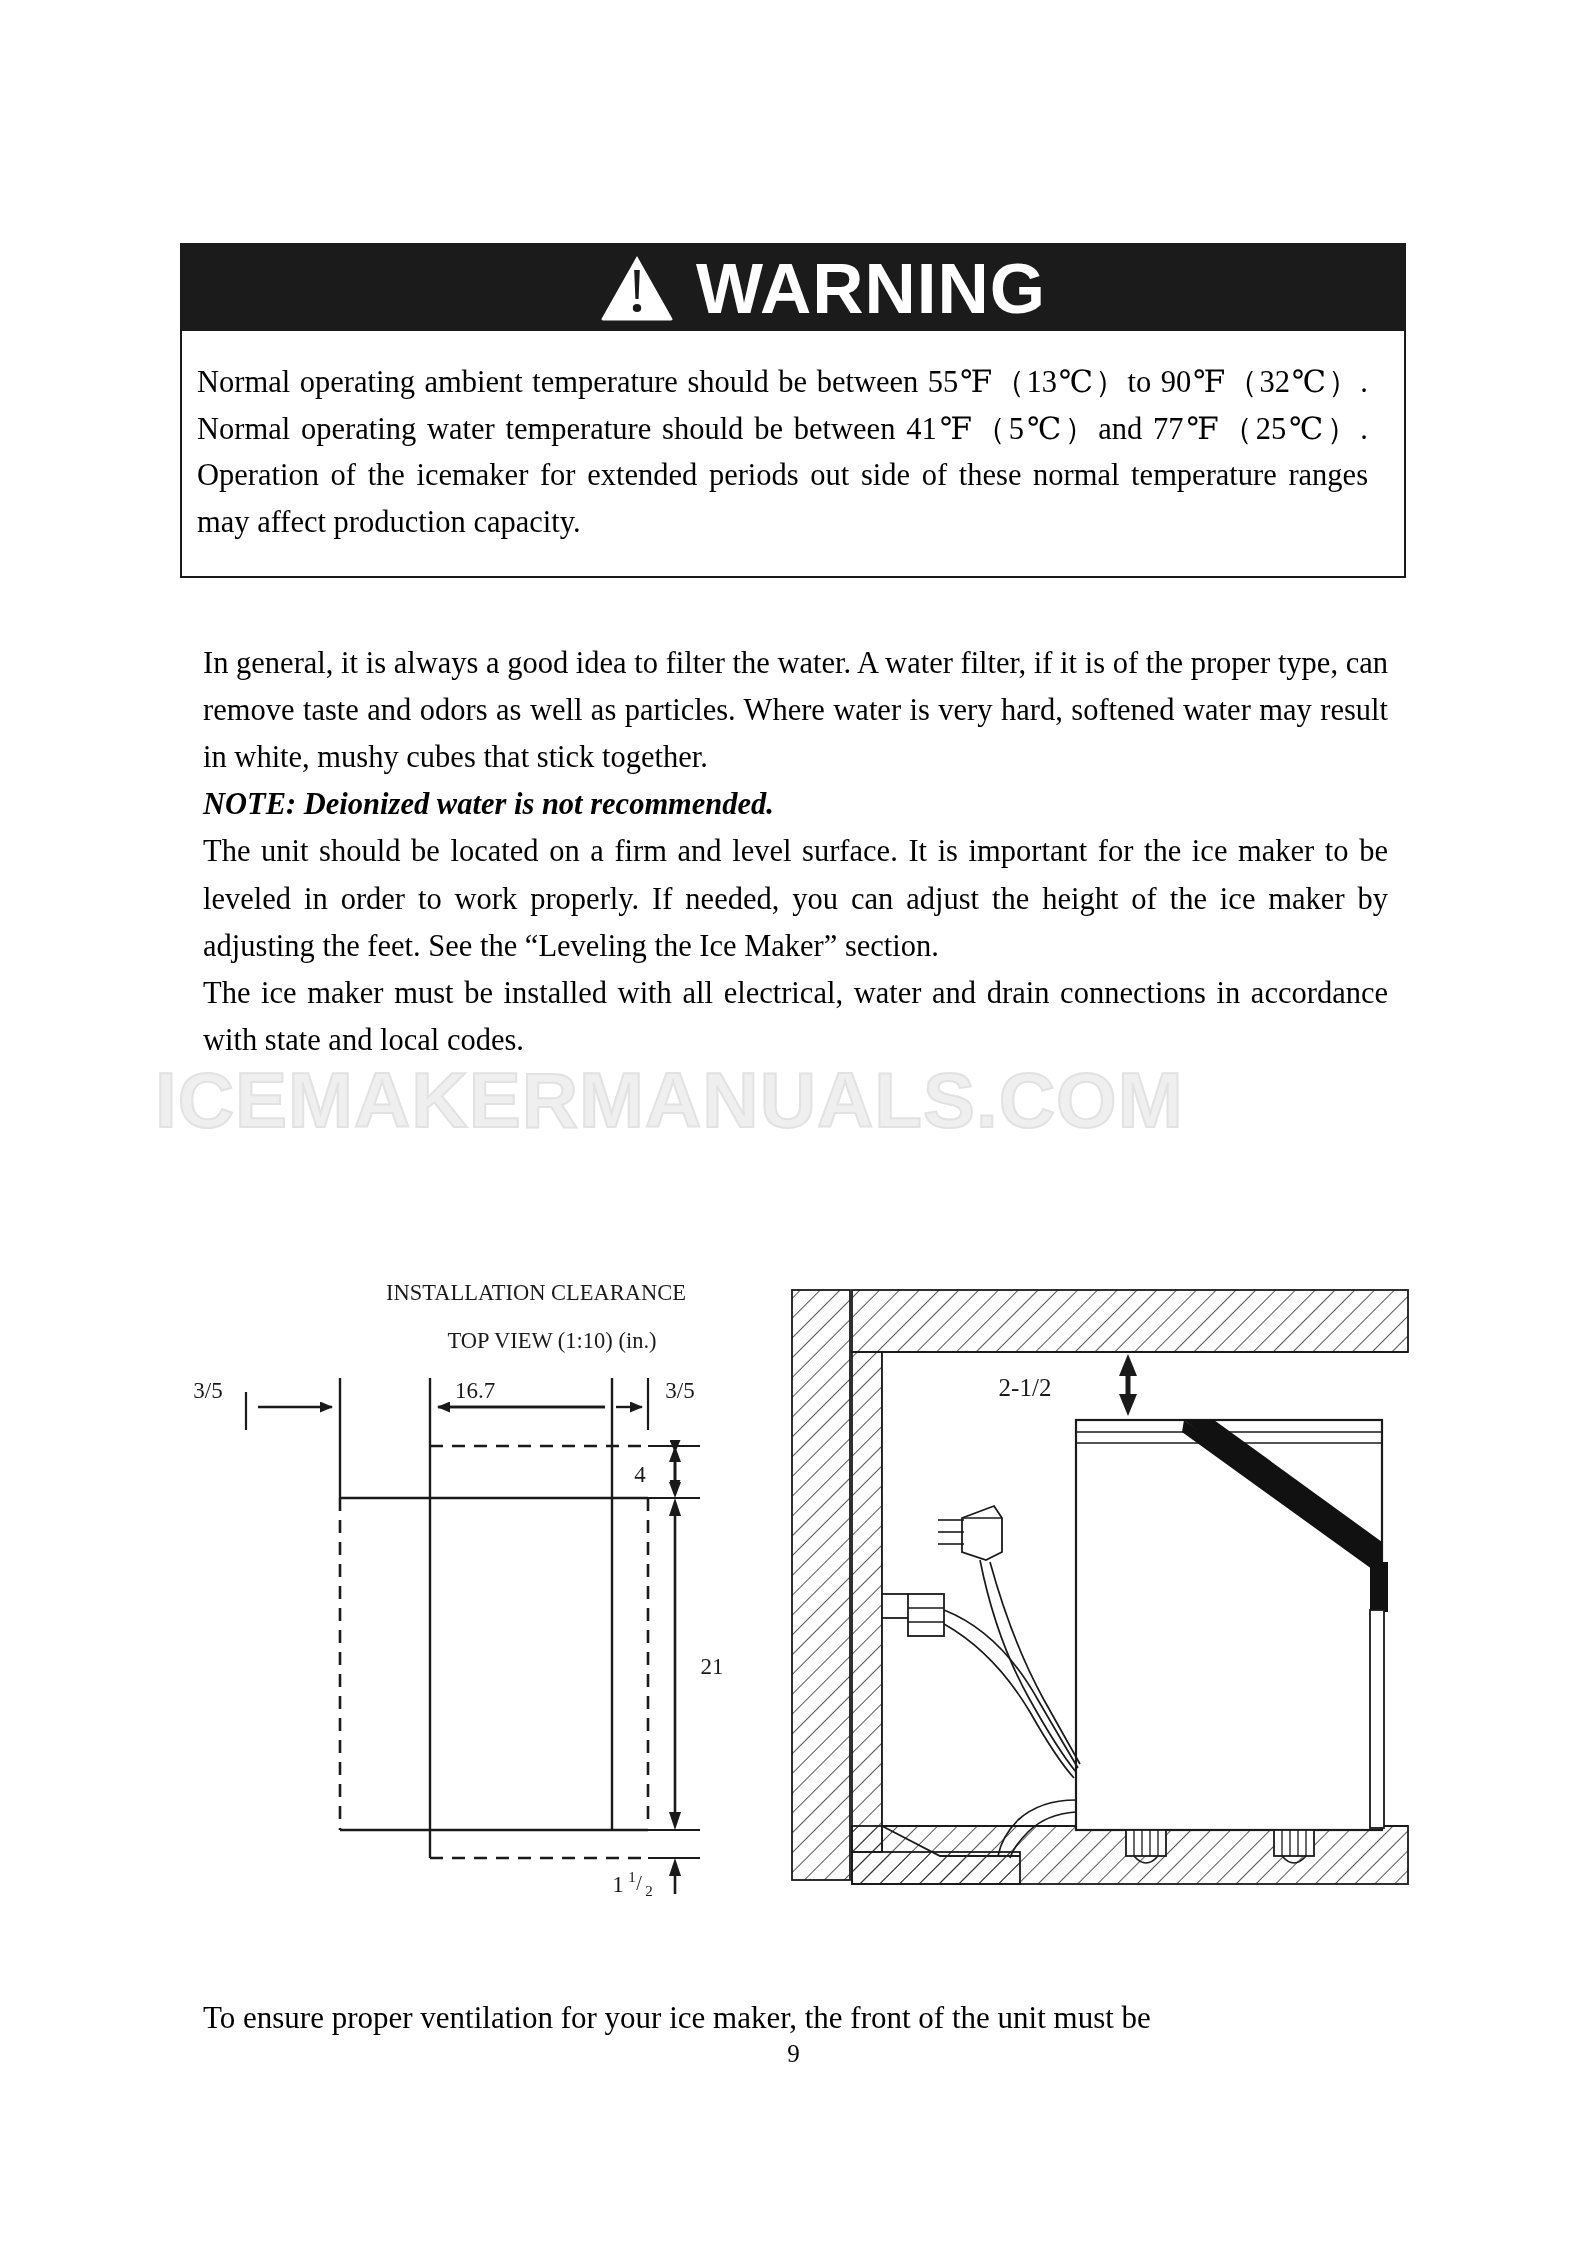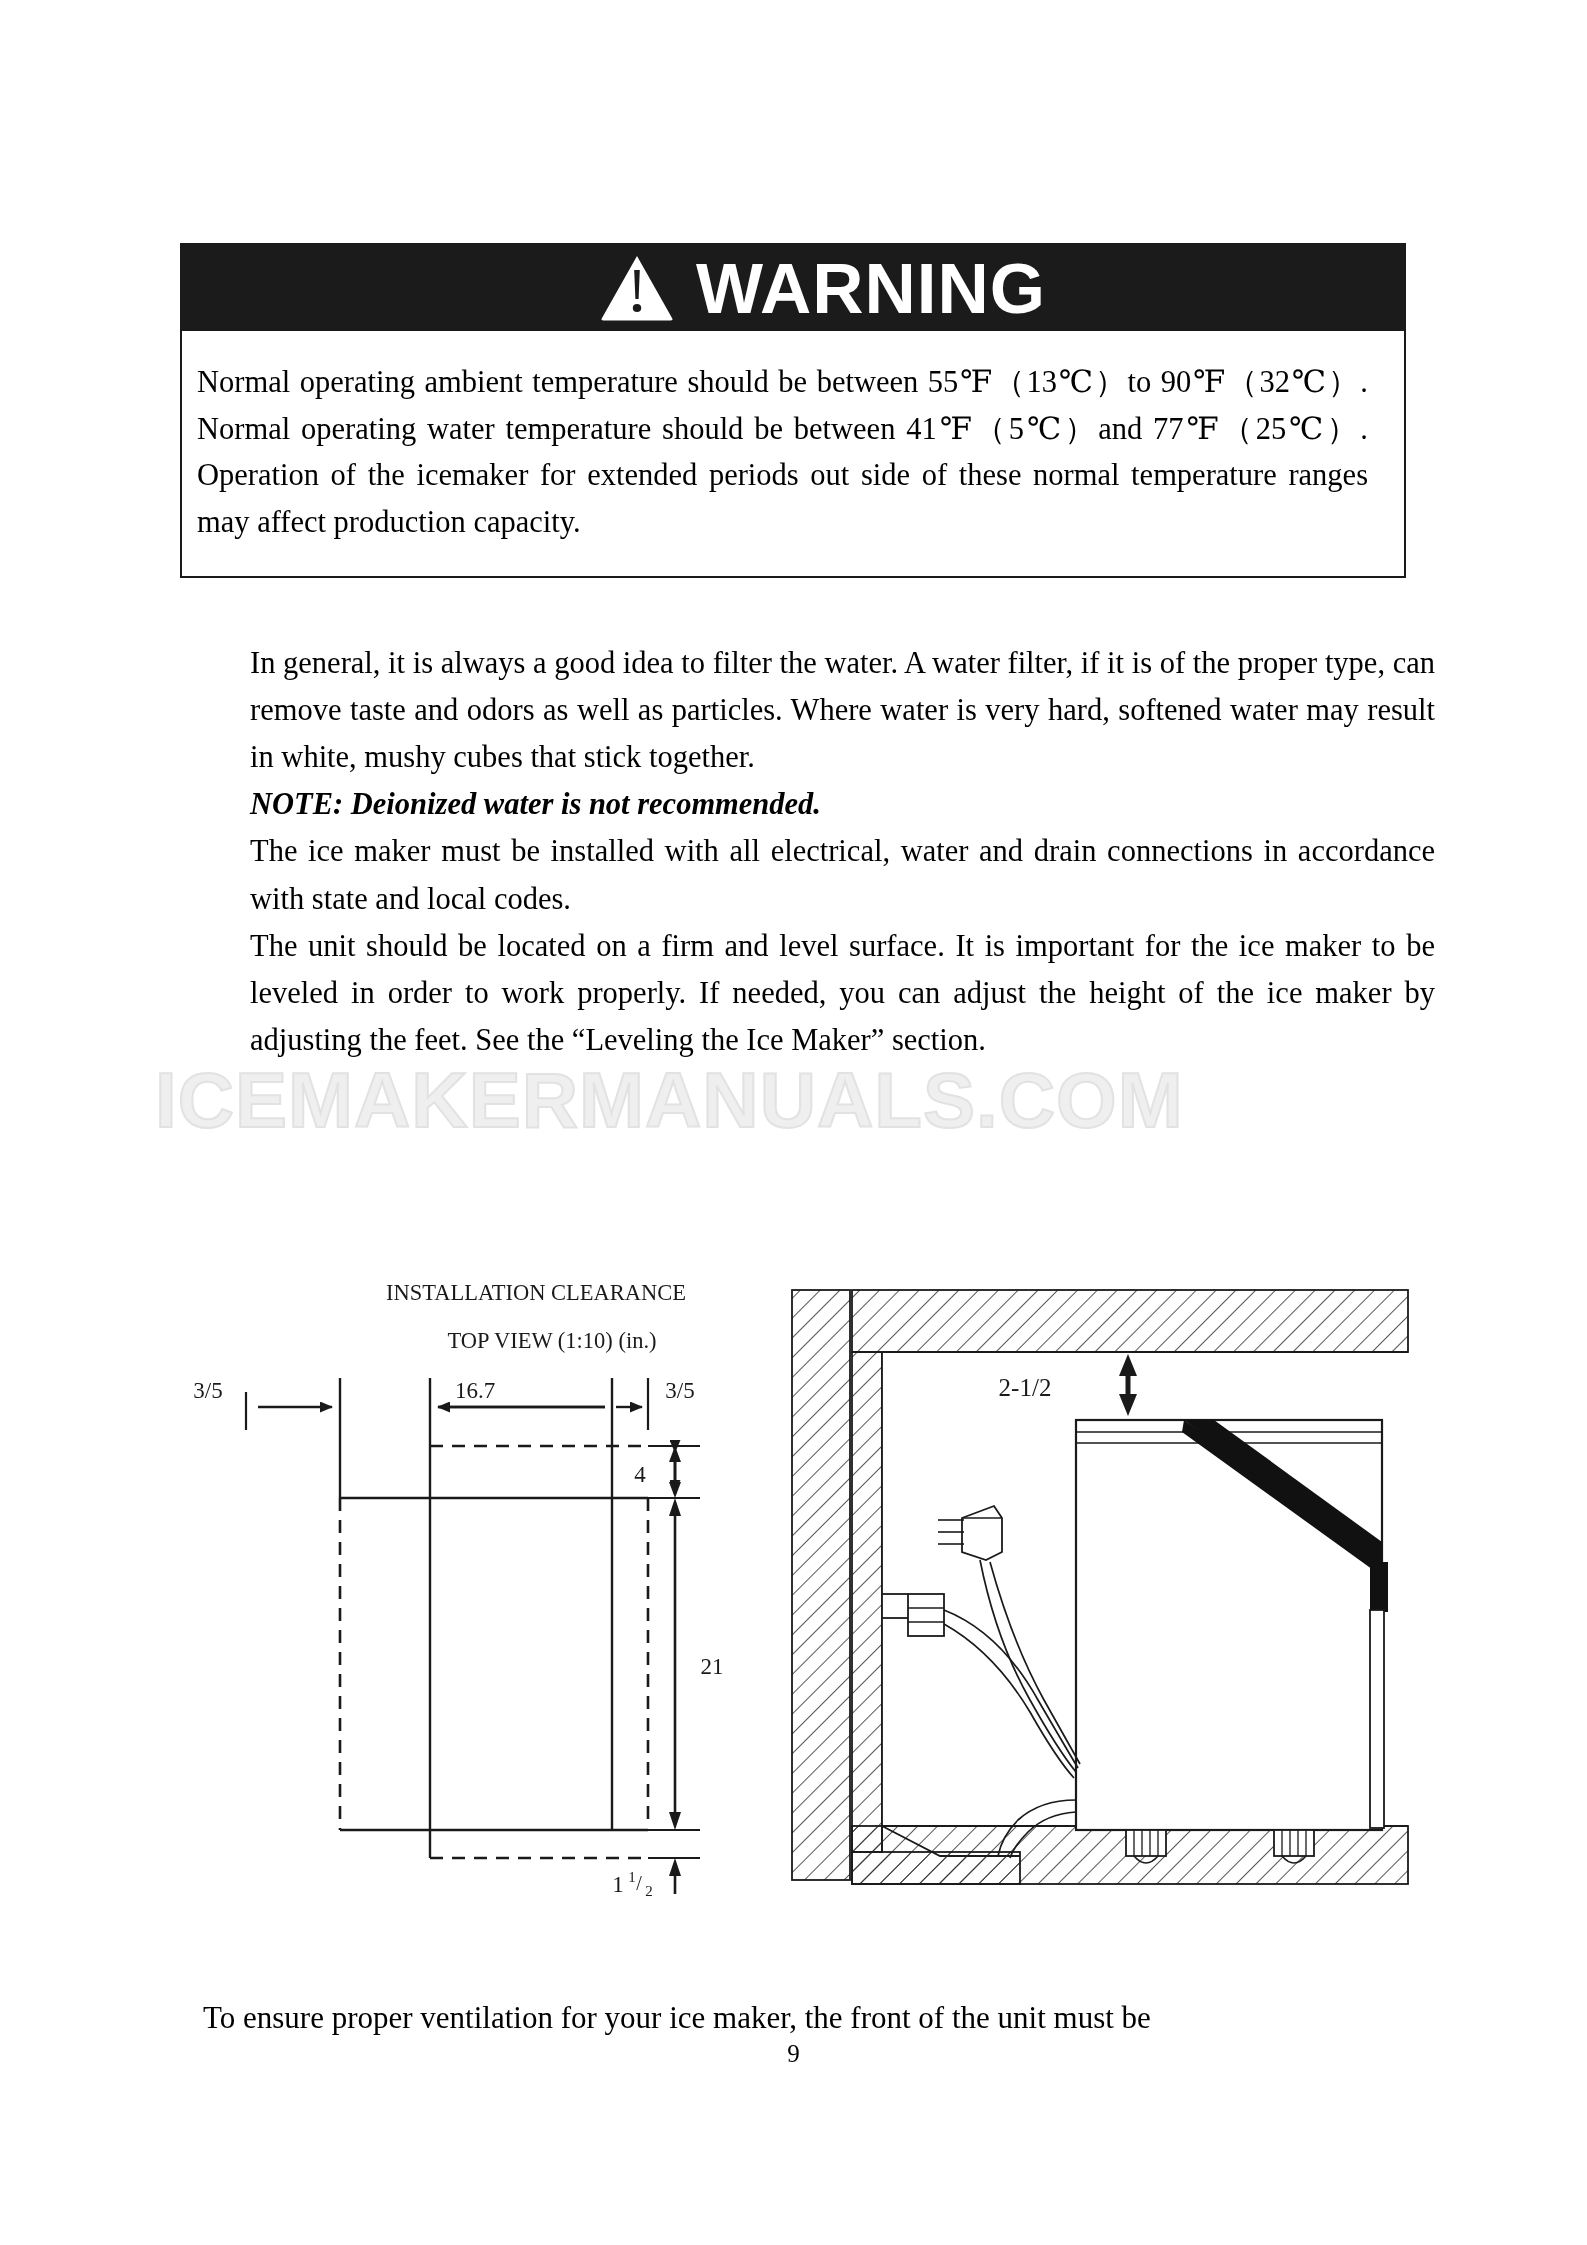--- a/index.html
+++ b/index.html
@@ -71,21 +71,20 @@
   .warning-body p { margin: 0; }
 
   
   .body-text {
     position: absolute;
     left: 203px;
     top: 640px;
     width: 1185px;
     font-size: 30.5px;
     line-height: 1.545;
-    margin-left: 47px;
   }
   .body-text p {
     margin: 0;
     text-align: justify;
     text-justify: inter-word;
   }
   .body-text p.last-left { text-align: left; }
   .note-line {
     font-weight: bold;
     font-style: italic;
@@ -166,22 +165,22 @@
       </div>
     </div>
     <div class="warning-body">
       <p>Normal operating ambient temperature should be between 55℉（13℃）to 90℉（32℃）. Normal operating water temperature should be between 41℉（5℃）and 77℉（25℃）. Operation of the icemaker for extended periods out side of these normal temperature ranges may affect production capacity.</p>
     </div>
   </div>
 
   <div class="body-text">
     <p>In general, it is always a good idea to filter the water. A water filter, if it is of the proper type, can remove taste and odors as well as particles. Where water is very hard, softened water may result in white, mushy cubes that stick together.</p>
     <p class="note-line">NOTE: Deionized water is not recommended.</p>
+    <p>The unit should be located on a firm and level surface. It is important for the ice maker to be leveled in order to work properly. If needed, you can adjust the height of the ice maker by adjusting the feet. See the “Leveling the Ice Maker” section.</p>
     <p>The ice maker must be installed with all electrical, water and drain connections in accordance with state and local codes.</p>
-    <p>The unit should be located on a firm and level surface. It is important for the ice maker to be leveled in order to work properly. If needed, you can adjust the height of the ice maker by adjusting the feet. See the “Leveling the Ice Maker” section.</p>
     <div class="spacer-line"></div>
   </div>
 
   <div class="figures">
 
     <svg class="fig-left" width="600" height="640" viewBox="0 0 600 640">
       <defs>
         <marker id="arrR" markerWidth="13" markerHeight="11" refX="12" refY="5.5" orient="auto" markerUnits="userSpaceOnUse">
           <path d="M0,0 L13,5.5 L0,11 z" fill="#1a1a1a"></path>
         </marker>

